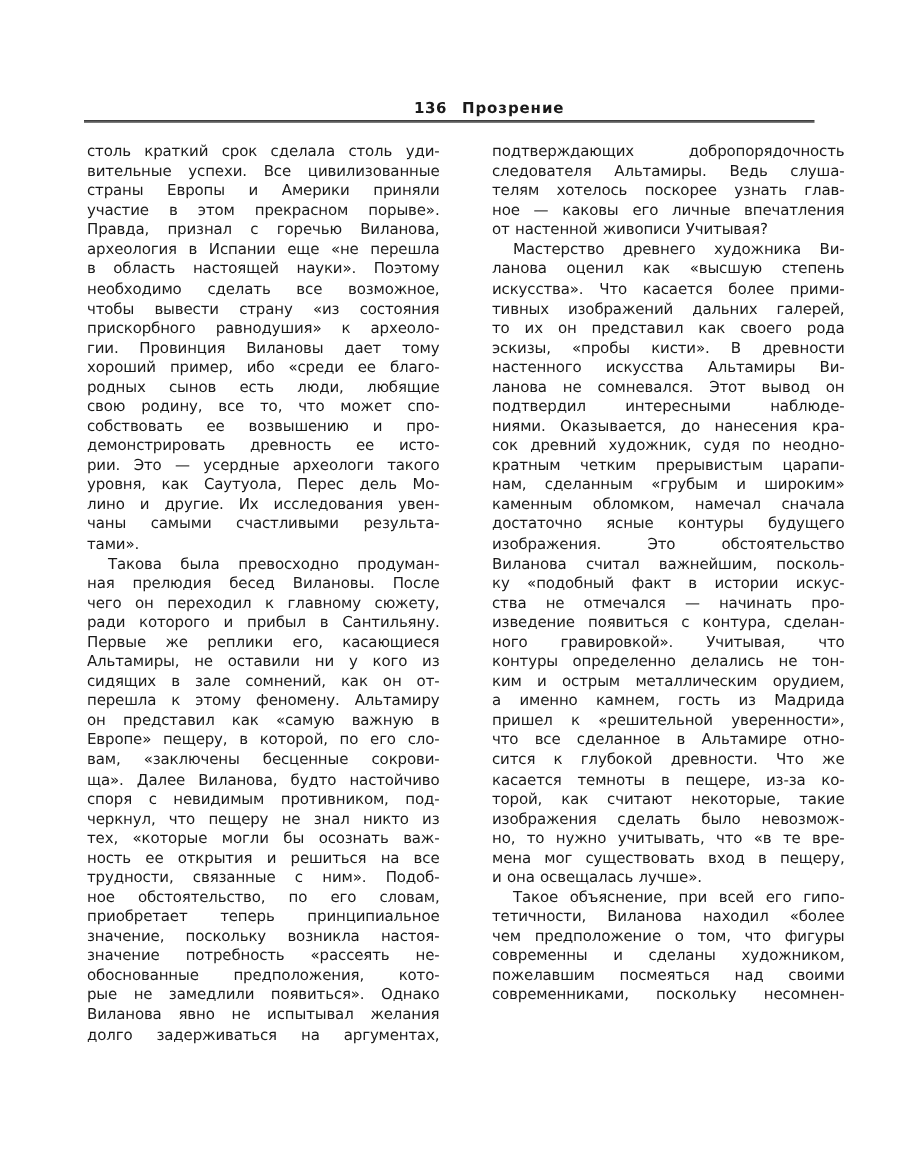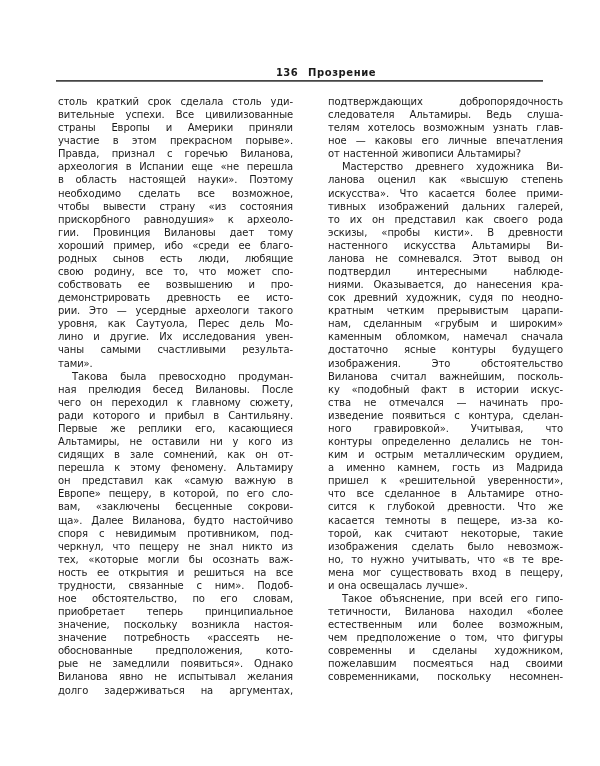--- a/index.html
+++ b/index.html
@@ -123,23 +123,23 @@
         <div class="line">обоснованные предположения, кото-</div>
         <div class="line">рые не замедлили появиться». Однако</div>
         <div class="line">Виланова явно не испытывал желания</div>
         <div class="line">долго задерживаться на аргументах,</div>
       </div>
     </div>
   <div class="col col-right" id="col-1">
       <div class="para">
         <div class="line">подтверждающих добропорядочность</div>
         <div class="line">следователя Альтамиры. Ведь слуша-</div>
-        <div class="line">телям хотелось возможным узнать глав-</div>
+        <div class="line">телям хотелось поскорее узнать глав-</div>
         <div class="line">ное — каковы его личные впечатления</div>
-        <div class="line last">от настенной живописи Альтамиры?</div>
+        <div class="line last">от настенной живописи Учитывая?</div>
       </div>
       <div class="para">
         <div class="line indent">Мастерство древнего художника Ви-</div>
         <div class="line">ланова оценил как «высшую степень</div>
         <div class="line">искусства». Что касается более прими-</div>
         <div class="line">тивных изображений дальних галерей,</div>
         <div class="line">то их он представил как своего рода</div>
         <div class="line">эскизы, «пробы кисти». В древности</div>
         <div class="line">настенного искусства Альтамиры Ви-</div>
         <div class="line">ланова не сомневался. Этот вывод он</div>
@@ -165,20 +165,19 @@
         <div class="line">касается темноты в пещере, из-за ко-</div>
         <div class="line">торой, как считают некоторые, такие</div>
         <div class="line">изображения сделать было невозмож-</div>
         <div class="line">но, то нужно учитывать, что «в те вре-</div>
         <div class="line">мена мог существовать вход в пещеру,</div>
         <div class="line last">и она освещалась лучше».</div>
       </div>
       <div class="para">
         <div class="line indent">Такое объяснение, при всей его гипо-</div>
         <div class="line">тетичности, Виланова находил «более</div>
-        <div class="line">естественным или более возможным,</div>
         <div class="line">чем предположение о том, что фигуры</div>
         <div class="line">современны и сделаны художником,</div>
         <div class="line">пожелавшим посмеяться над своими</div>
         <div class="line">современниками, поскольку несомнен-</div>
       </div>
     </div>
 </div>
 
 </body></html>

